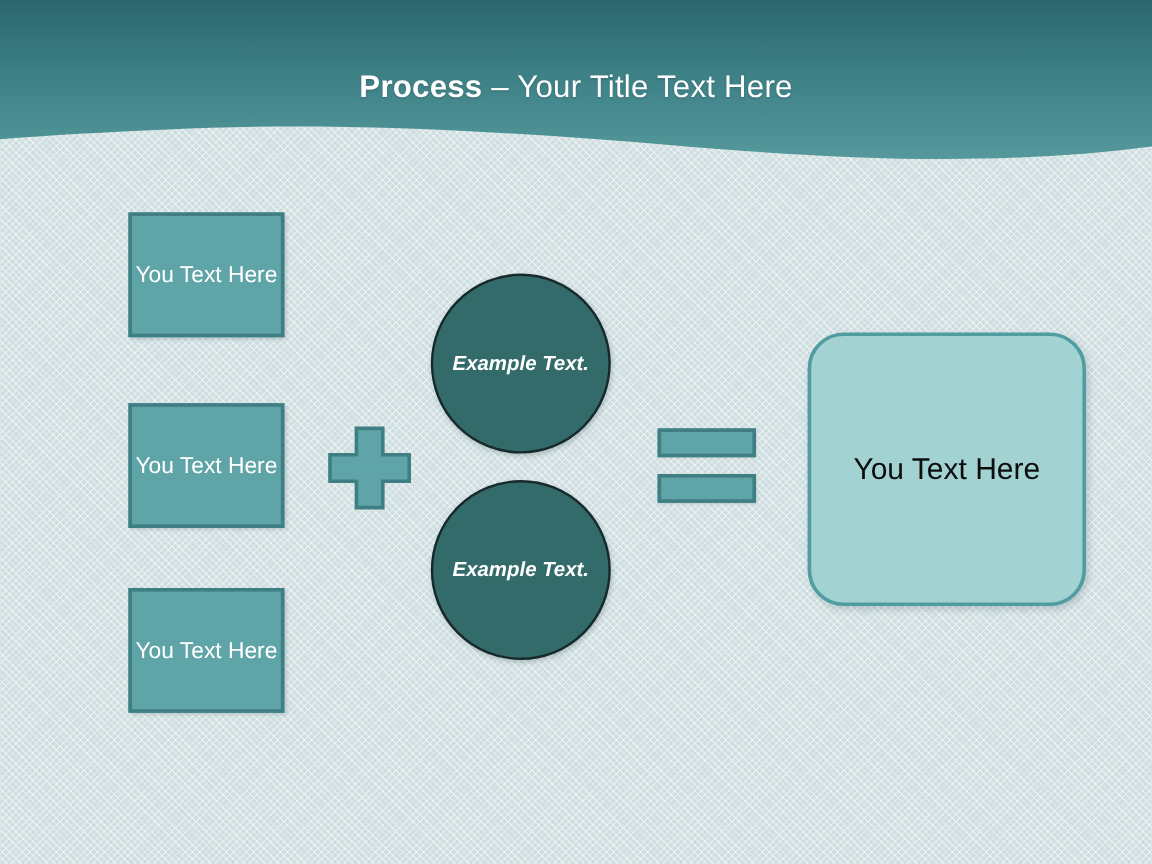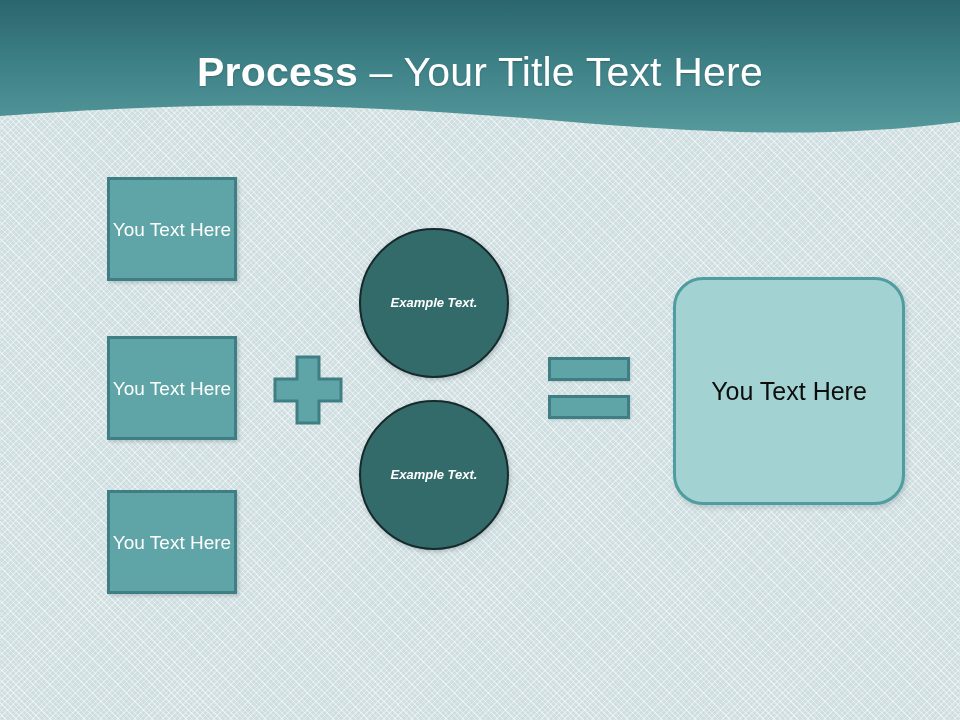--- a/index.html
+++ b/index.html
@@ -55,21 +55,21 @@
     z-index: 2;
   }
   #header svg { display: block; }
 
   #title {
     position: absolute;
     left: 0; top: 52px;
     width: 960px;
     text-align: center;
     color: #ffffff;
-    font-size: 41px;
+    font-size: 26px;
     line-height: 40px;
     letter-spacing: 0.2px;
     white-space: nowrap;
     z-index: 3;
     text-shadow: 0 1px 2px rgba(0,0,0,0.18);
   }
   #title .bold { font-weight: bold; }
   #title .rest { font-weight: normal; }
 
   
@@ -105,21 +105,21 @@
   
   .circ {
     position: absolute;
     width: 150px;
     height: 150px;
     border-radius: 50%;
     background: #336b6b;
     border: 2px solid #17292b;
     box-sizing: border-box;
     color: #ffffff;
-    font-size: 13px;
+    font-size: 17px;
     line-height: 20px;
     font-weight: bold;
     font-style: italic;
     text-align: center;
     display: flex;
     align-items: center;
     justify-content: center;
     z-index: 5;
     box-shadow: 1px 2px 4px rgba(60,90,96,0.30);
   }

